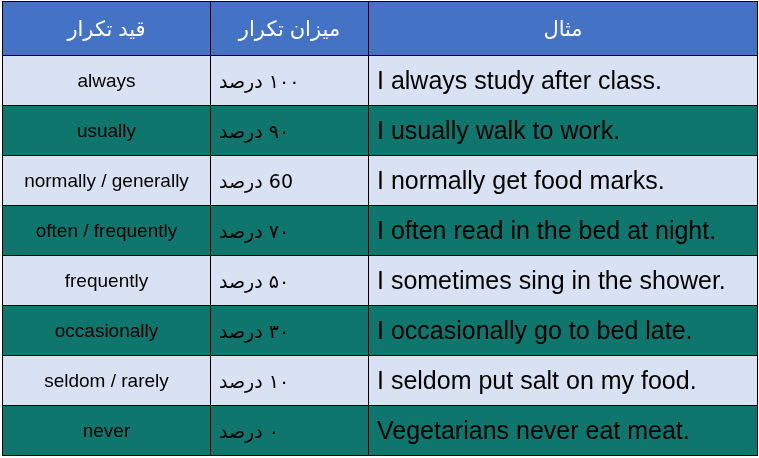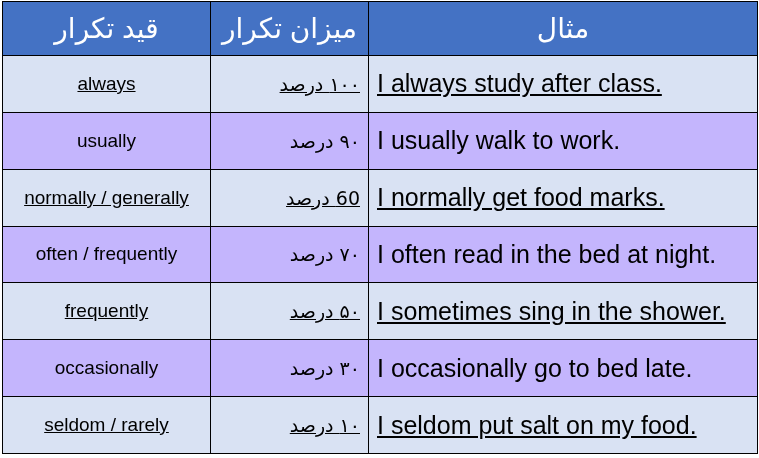--- a/index.html
+++ b/index.html
@@ -44,40 +44,40 @@
   
   col.c-adverb  { width: 208px; }
   col.c-percent { width: 158px; }
   col.c-example { width: 389px; }
 
   
   thead th {
     background: #4472C4;
     color: #ffffff;
     height: 54px;
-    font-size: 28px;
+    font-size: 21px;
     text-align: center;
     direction: rtl;
     unicode-bidi: isolate;
     letter-spacing: 0.2px;
   }
 
   
   tbody tr { height: 50px; }
-  tbody tr.shaded td { background: #D9E2F3; text-decoration: underline; }
-  tbody tr.plain  td { background: #c4b5fd; }
+  tbody tr.shaded td { background: #D9E2F3; }
+  tbody tr.plain  td { background: #0f766e; }
 
   td.adverb {
     text-align: center;
     font-size: 19px;
     color: #000000;
     direction: ltr;
   }
   td.percent {
-    text-align: right;
+    text-align: left;
     font-size: 19px;
     color: #000000;
     direction: rtl;
     unicode-bidi: isolate;
     font-family: "DejaVu Sans", "Liberation Sans", sans-serif;
   }
   td.example {
     text-align: left;
     font-size: 25px;
     color: #000000;
@@ -131,15 +131,20 @@
       <tr class="plain">
         <td class="adverb">occasionally</td>
         <td class="percent">۳۰ درصد</td>
         <td class="example">I occasionally go to bed late.</td>
       </tr>
       <tr class="shaded">
         <td class="adverb">seldom / rarely</td>
         <td class="percent">۱۰ درصد</td>
         <td class="example">I seldom put salt on my food.</td>
       </tr>
+      <tr class="plain">
+        <td class="adverb">never</td>
+        <td class="percent">۰ درصد</td>
+        <td class="example">Vegetarians never eat meat.</td>
+      </tr>
     </tbody>
   </table>
 </div>
 
 </body></html>

